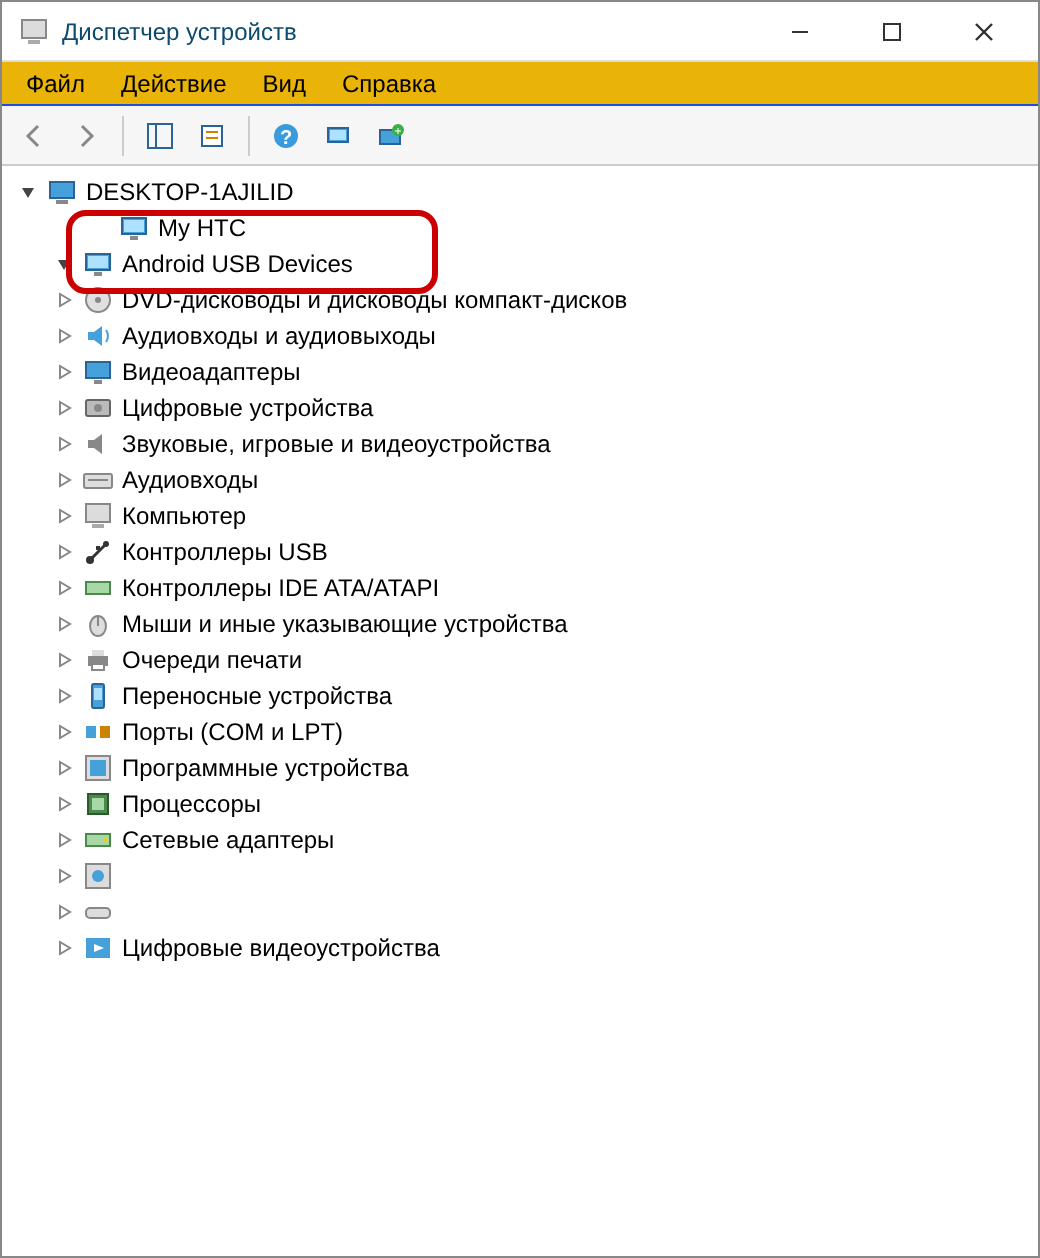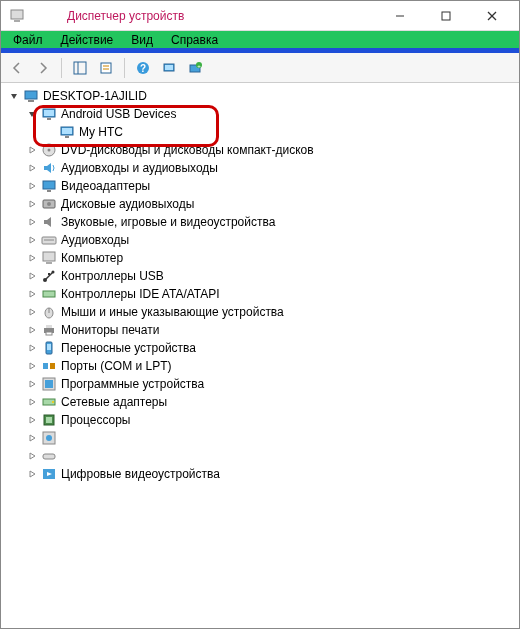--- a/index.html
+++ b/index.html
@@ -10,26 +10,26 @@
     background: #fff;
     width: 520px;
     height: 629px;
     overflow: hidden;
   }
   .window { border: 1px solid #888; width: 100%; height: 100%; display: flex; flex-direction: column; background: #fff; }
   .titlebar {
     height: 30px; display: flex; align-items: center; padding: 0 4px 0 8px;
     background: #fff; border-bottom: 1px solid #ddd;
   }
-  .titlebar .title { flex: 1; font-size: 12px; color: #be185d; margin-left: 36px; }
+  .titlebar .title { flex: 1; font-size: 12px; color: #0c4a6e; }
   .titlebar .icon-app { width: 16px; height: 16px; margin-right: 6px; }
   .winbtn { width: 46px; height: 30px; display: flex; align-items: center; justify-content: center; color: #333; }
   .menubar {
     height: 22px; display: flex; align-items: center; gap: 2px; padding: 0 4px;
-    background: #22c55e; border-bottom: 5px solid #1d4ed8;
+    background: #eab308; border-bottom: 1px solid #1d4ed8;
   }
   .menuitem { padding: 2px 8px; font-size: 12px; }
   .toolbar {
     height: 30px; display: flex; align-items: center; gap: 2px; padding: 0 4px;
     background: #f6f6f6; border-bottom: 1px solid #ccc;
   }
   .toolbtn {
     width: 24px; height: 24px; display: flex; align-items: center; justify-content: center;
     border: 1px solid transparent; border-radius: 2px;
   }
@@ -141,41 +141,41 @@
             <svg width="10" height="10">
               <path d="M2 3 L8 3 L5 8 Z" fill="#444"></path>
             </svg>
           </span>
           <span class="node-icon"><svg width="16" height="16">
               <rect x="2" y="3" width="12" height="8" fill="#46a0da" stroke="#2a6496"></rect>
               <rect x="5" y="12" width="6" height="2" fill="#888"></rect>
             </svg></span>
           <span class="node-label">DESKTOP-1AJILID</span>
         </div>
-        <div class="node depth1">
-          <span class="expander">
-            <svg width="10" height="10">
-              <path d="M2 3 L8 3 L5 8 Z" fill="#444"></path>
-            </svg>
-          </span>
+        <div class="node depth2">
+          <span class="expander-empty"></span>
           <span class="node-icon"><svg width="16" height="16">
               <rect x="2" y="3" width="12" height="8" fill="#46a0da" stroke="#2a6496"></rect>
               <rect x="3" y="4" width="10" height="6" fill="#aee0ff"></rect>
               <rect x="6" y="12" width="4" height="2" fill="#888"></rect>
             </svg></span>
-          <span class="node-label">Android USB Devices</span>
-        </div>
-        <div class="node depth2">
-          <span class="expander-empty"></span>
+          <span class="node-label">My HTC</span>
+        </div>
+        <div class="node depth1">
+          <span class="expander">
+            <svg width="10" height="10">
+              <path d="M2 3 L8 3 L5 8 Z" fill="#444"></path>
+            </svg>
+          </span>
           <span class="node-icon"><svg width="16" height="16">
               <rect x="2" y="3" width="12" height="8" fill="#46a0da" stroke="#2a6496"></rect>
               <rect x="3" y="4" width="10" height="6" fill="#aee0ff"></rect>
               <rect x="6" y="12" width="4" height="2" fill="#888"></rect>
             </svg></span>
-          <span class="node-label">My HTC</span>
+          <span class="node-label">Android USB Devices</span>
         </div>
         <div class="node depth1">
           <span class="expander">
             <svg width="10" height="10">
               <path d="M3 2 L8 5 L3 8 Z" fill="none" stroke="#888"></path>
             </svg>
           </span>
           <span class="node-icon"><svg width="16" height="16">
               <circle cx="8" cy="8" r="6" fill="#e0e0e0" stroke="#888"></circle>
               <circle cx="8" cy="8" r="1.5" fill="#888"></circle>
@@ -209,21 +209,21 @@
         <div class="node depth1">
           <span class="expander">
             <svg width="10" height="10">
               <path d="M3 2 L8 5 L3 8 Z" fill="none" stroke="#888"></path>
             </svg>
           </span>
           <span class="node-icon"><svg width="16" height="16">
               <rect x="2" y="4" width="12" height="8" rx="1" fill="#bbb" stroke="#666"></rect>
               <circle cx="8" cy="8" r="2" fill="#888"></circle>
             </svg></span>
-          <span class="node-label">Дисковые аудиовыходы</span>
+          <span class="node-label">Цифровые устройства</span>
         </div>
         <div class="node depth1">
           <span class="expander">
             <svg width="10" height="10">
               <path d="M3 2 L8 5 L3 8 Z" fill="none" stroke="#888"></path>
             </svg>
           </span>
           <span class="node-icon"><svg width="16" height="16">
               <path d="M3 6 L6 6 L10 3 L10 13 L6 10 L3 10 Z" fill="#888"></path>
             </svg></span>
@@ -294,21 +294,21 @@
           <span class="expander">
             <svg width="10" height="10">
               <path d="M3 2 L8 5 L3 8 Z" fill="none" stroke="#888"></path>
             </svg>
           </span>
           <span class="node-icon"><svg width="16" height="16">
               <rect x="3" y="6" width="10" height="5" fill="#888"></rect>
               <rect x="5" y="3" width="6" height="3" fill="#ddd"></rect>
               <rect x="5" y="10" width="6" height="3" fill="#fff" stroke="#888"></rect>
             </svg></span>
-          <span class="node-label">Мониторы печати</span>
+          <span class="node-label">Очереди печати</span>
         </div>
         <div class="node depth1">
           <span class="expander">
             <svg width="10" height="10">
               <path d="M3 2 L8 5 L3 8 Z" fill="none" stroke="#888"></path>
             </svg>
           </span>
           <span class="node-icon"><svg width="16" height="16">
               <rect x="5" y="2" width="6" height="12" rx="1" fill="#46a0da" stroke="#2a6496"></rect>
               <rect x="6" y="4" width="4" height="6" fill="#aee0ff"></rect>
@@ -339,44 +339,44 @@
             </svg></span>
           <span class="node-label">Программные устройства</span>
         </div>
         <div class="node depth1">
           <span class="expander">
             <svg width="10" height="10">
               <path d="M3 2 L8 5 L3 8 Z" fill="none" stroke="#888"></path>
             </svg>
           </span>
           <span class="node-icon"><svg width="16" height="16">
+              <rect x="3" y="3" width="10" height="10" fill="#4a8a4a" stroke="#2a5a2a"></rect>
+              <rect x="5" y="5" width="6" height="6" fill="#a8d8a8"></rect>
+            </svg></span>
+          <span class="node-label">Процессоры</span>
+        </div>
+        <div class="node depth1">
+          <span class="expander">
+            <svg width="10" height="10">
+              <path d="M3 2 L8 5 L3 8 Z" fill="none" stroke="#888"></path>
+            </svg>
+          </span>
+          <span class="node-icon"><svg width="16" height="16">
               <rect x="2" y="5" width="12" height="6" fill="#a8d8a8" stroke="#4a8a4a"></rect>
               <circle cx="12" cy="8" r="1" fill="#ffcc00"></circle>
             </svg></span>
           <span class="node-label">Сетевые адаптеры</span>
         </div>
         <div class="node depth1">
           <span class="expander">
             <svg width="10" height="10">
               <path d="M3 2 L8 5 L3 8 Z" fill="none" stroke="#888"></path>
             </svg>
           </span>
           <span class="node-icon"><svg width="16" height="16">
-              <rect x="3" y="3" width="10" height="10" fill="#4a8a4a" stroke="#2a5a2a"></rect>
-              <rect x="5" y="5" width="6" height="6" fill="#a8d8a8"></rect>
-            </svg></span>
-          <span class="node-label">Процессоры</span>
-        </div>
-        <div class="node depth1">
-          <span class="expander">
-            <svg width="10" height="10">
-              <path d="M3 2 L8 5 L3 8 Z" fill="none" stroke="#888"></path>
-            </svg>
-          </span>
-          <span class="node-icon"><svg width="16" height="16">
               <rect x="2" y="2" width="12" height="12" fill="#dcdcdc" stroke="#888"></rect>
               <circle cx="8" cy="8" r="3" fill="#46a0da"></circle>
             </svg></span>
         </div>
         <div class="node depth1">
           <span class="expander">
             <svg width="10" height="10">
               <path d="M3 2 L8 5 L3 8 Z" fill="none" stroke="#888"></path>
             </svg>
           </span>

